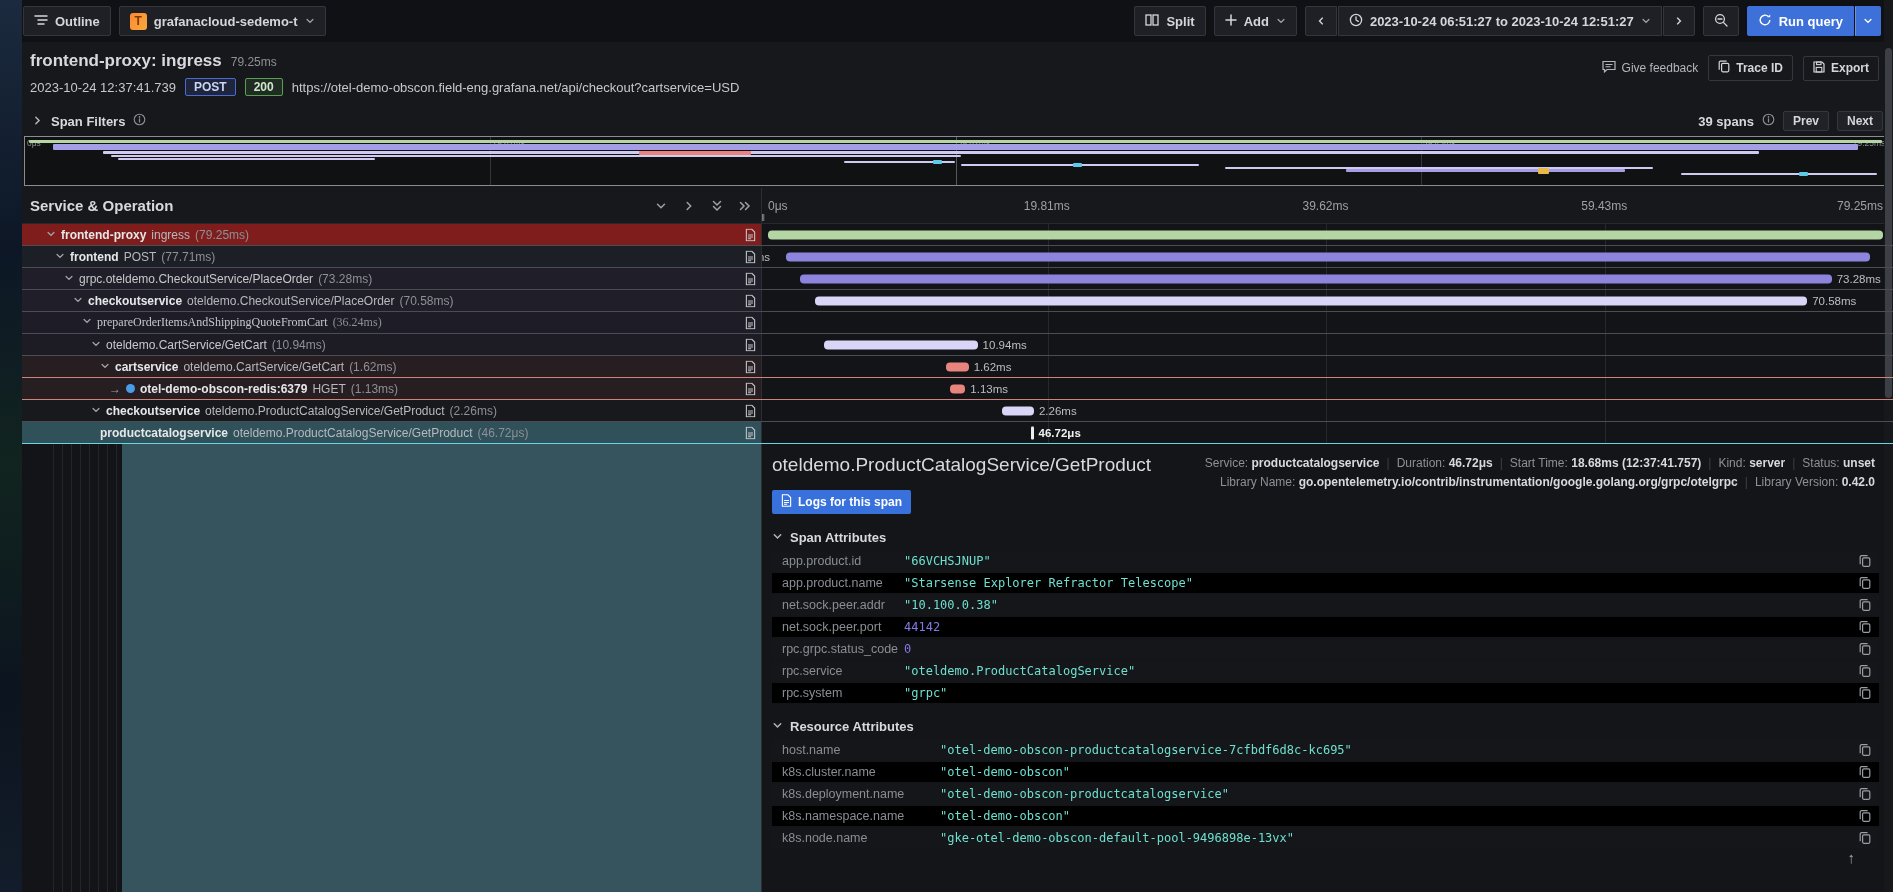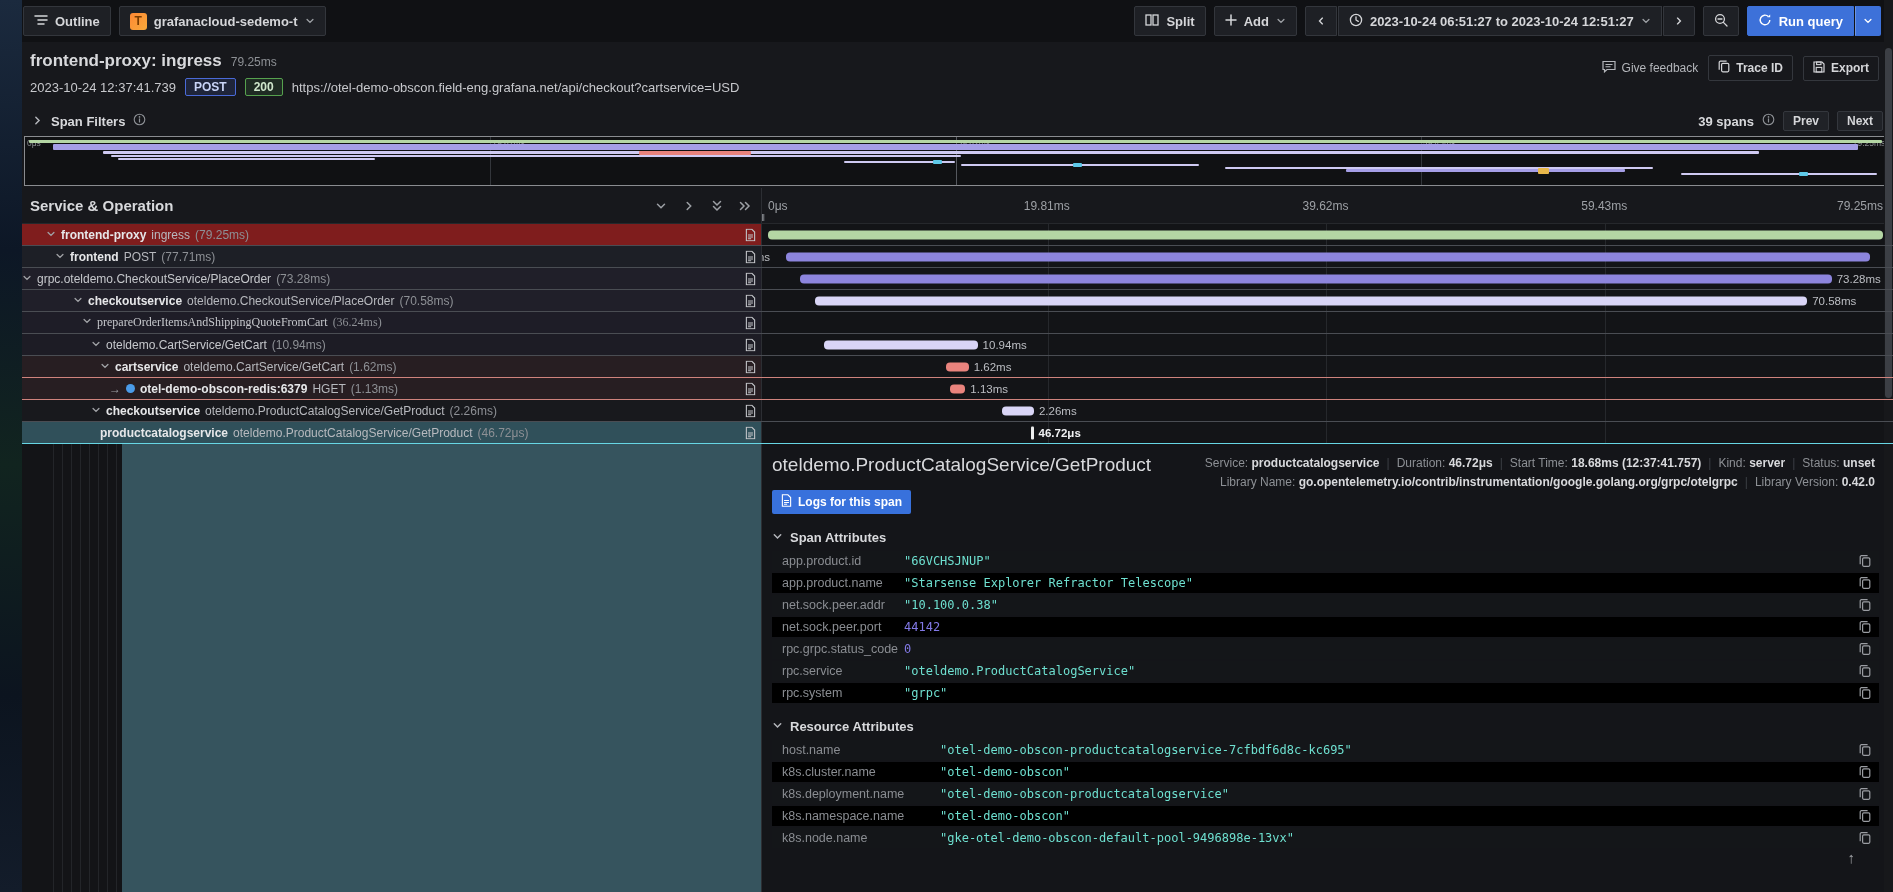--- a/index.html
+++ b/index.html
@@ -369,21 +369,21 @@
                 <path d="M3.3 7h5.4M3.3 9.2h5.4M3.3 11.2h3.4" stroke="#c2c4c8" stroke-width="1.1"></path>
               </svg>
             </button>
           </div>
           <div class="sr-right">
             <span class="clip">77.71ms</span>
             <div class="bar" style="left: calc(1.6% + 5.744px); background: rgb(141, 133, 221); width: calc(97.2% - 15.552px);"></div>
           </div>
         </div>
         <div class="span-row" style="border-bottom-color: rgb(74, 77, 83);">
-          <div class="sr-left" style="background: rgb(32, 31, 41); ">
+          <div class="sr-left" style="background: rgb(32, 31, 41); padding-left: 42px;">
             <span class="ic"><svg width="10" height="10" viewBox="0 0 12 12">
                 <path d="M2.5 4.2 6 7.7 9.5 4.2" fill="none" stroke="#a0a2a6" stroke-width="1.6" stroke-linecap="round"></path>
               </svg></span>
             <span class="op noSvc">grpc.oteldemo.CheckoutService/PlaceOrder</span>
             <span class="dur">(73.28ms)</span>
             <button class="log-btn">
               <svg width="11" height="13" viewBox="0 0 12 14">
                 <path d="M1.5 .8h6l3 3v9.4h-9z" fill="none" stroke="#c2c4c8" stroke-width="1.2"></path>
                 <path d="M3.3 7h5.4M3.3 9.2h5.4M3.3 11.2h3.4" stroke="#c2c4c8" stroke-width="1.1"></path>
               </svg>

